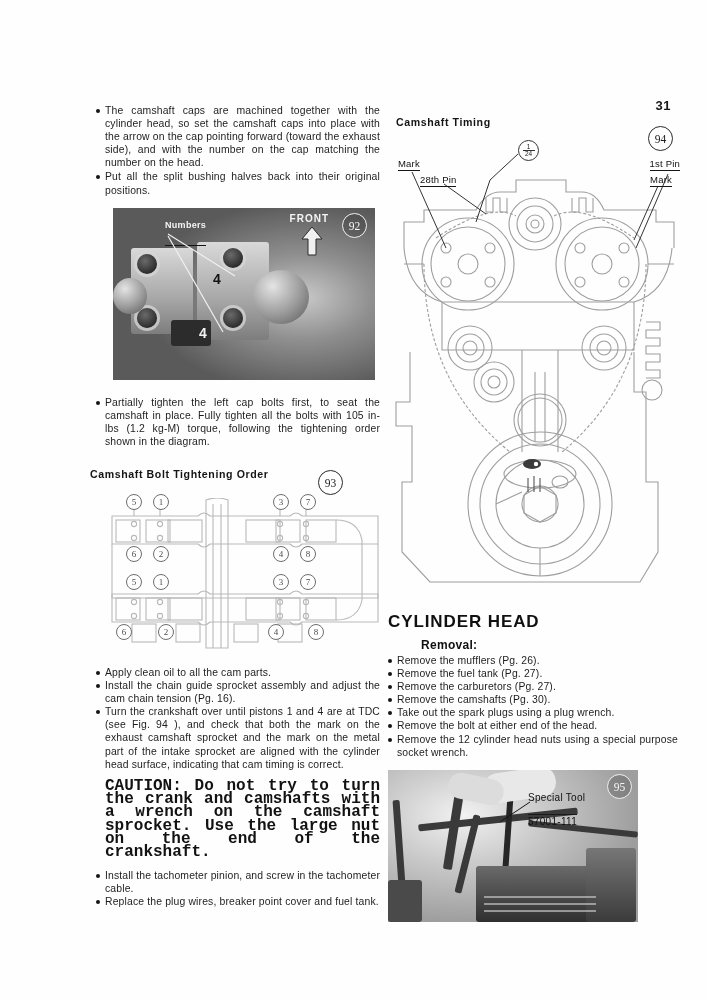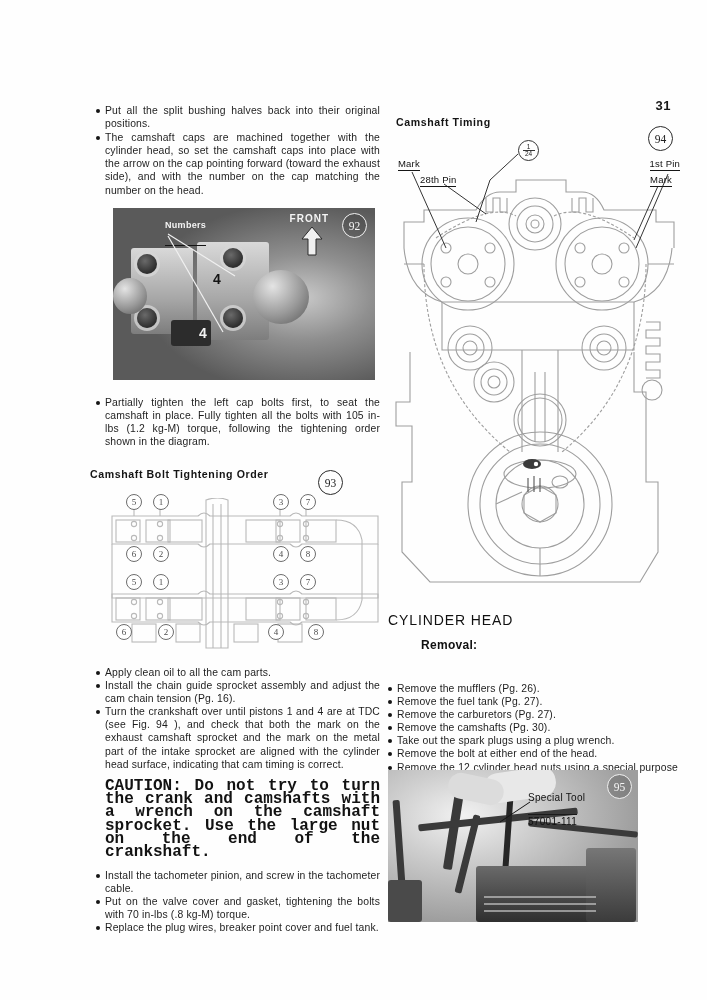--- a/index.html
+++ b/index.html
@@ -82,22 +82,22 @@
 
   
   .subhead {
     font-size: 10.6px;
     font-weight: bold;
     letter-spacing: .6px;
     color: #141414;
     margin: 0;
   }
   .bighead {
-    font-size: 14px;
-    font-weight: normal;
+    font-size: 17px;
+    font-weight: bold;
     letter-spacing: .9px;
     color: #101010;
     margin: 0;
   }
   .medhead {
     font-size: 12px;
     font-weight: bold;
     letter-spacing: .3px;
     color: #101010;
     margin: 0;
@@ -245,22 +245,22 @@
 </head>
 <body>
 
 <div class="page">
 
   <div class="page-num">31</div>
 
   <div class="col-left">
 
     <ul class="bullets">
+      <li>The camshaft caps are machined together with the cylinder head, so set the camshaft caps into place with the arrow on the cap pointing forward (toward the exhaust side), and with the number on the cap matching the number on the head.</li>
       <li>Put all the split bushing halves back into their original positions.</li>
-      <li>The camshaft caps are machined together with the cylinder head, so set the camshaft caps into place with the arrow on the cap pointing forward (toward the exhaust side), and with the number on the cap matching the number on the head.</li>
     </ul>
 
   </div>
 
   <div class="photo" id="photo-92">
 
     <div class="cap-block" style="left:18px; top:40px; width:62px; height:86px;"></div>
     <div class="cap-block" style="left:84px; top:34px; width:72px; height:98px;"></div>
     <div class="bore" style="left:24px; top:46px; width:20px; height:20px;"></div>
     <div class="bore" style="left:24px; top:100px; width:20px; height:20px;"></div>
@@ -383,21 +383,20 @@
     <ul class="bullets tight">
       <li>Apply clean oil to all the cam parts.</li>
       <li>Install the chain guide sprocket assembly and adjust the cam chain tension (Pg. 16).</li>
       <li>Turn the crankshaft over until pistons 1 and 4 are at TDC (see Fig. 94 ), and check that both the mark on the exhaust camshaft sprocket and the mark on the metal part of the intake sprocket are aligned with the cylinder head surface, indicating that cam timing is correct.</li>
     </ul>
 
     <div class="caution">CAUTION: Do not try to turn the crank and camshafts with a wrench on the camshaft sprocket.  Use the large nut on the end of the crankshaft.</div>
 
     <ul class="bullets tight">
       <li>Install the tachometer pinion, and screw in the tachometer cable.</li>
-      <li>Put on the valve cover and gasket, tightening the bolts with 70 in-lbs (.8 kg-M) torque.</li>
       <li>Replace the plug wires, breaker point cover and fuel tank.</li>
     </ul>
   </div>
 
   <div style="position:absolute; left:396px; top:116px;" class="subhead">Camshaft Timing</div>
 
   <div style="position:absolute; left:648px; top:126px;">
     <div class="fig-badge">94</div>
   </div>
 
@@ -495,21 +494,21 @@
     <div class="timing-label ul" style="left:8px; top:6px;">Mark</div>
     <div class="timing-label ul" style="left:30px; top:22px;">28th Pin</div>
     <div class="timing-label ul" style="right:6px; top:6px;">1st Pin</div>
     <div class="timing-label ul" style="right:14px; top:22px;">Mark</div>
   </div>
 
   <div style="position:absolute; left:388px; top:612px;" class="bighead">CYLINDER HEAD</div>
 
   <div style="position:absolute; left:388px; top:638px;padding-left:33px;" class="medhead">Removal:</div>
 
-  <div style="position:absolute; left:388px; top:654px; width:290px;margin-top:28px;">
+  <div style="position:absolute; left:388px; top:654px; width:290px;">
     <ul class="bullets tight">
       <li>Remove the mufflers (Pg. 26).</li>
       <li>Remove the fuel tank (Pg. 27).</li>
       <li>Remove the carburetors (Pg. 27).</li>
       <li>Remove the camshafts (Pg. 30).</li>
       <li>Take out the spark plugs using a plug wrench.</li>
       <li>Remove the bolt at either end of the head.</li>
       <li>Remove the 12 cylinder head nuts using a special purpose socket wrench.</li>
     </ul>
   </div>

